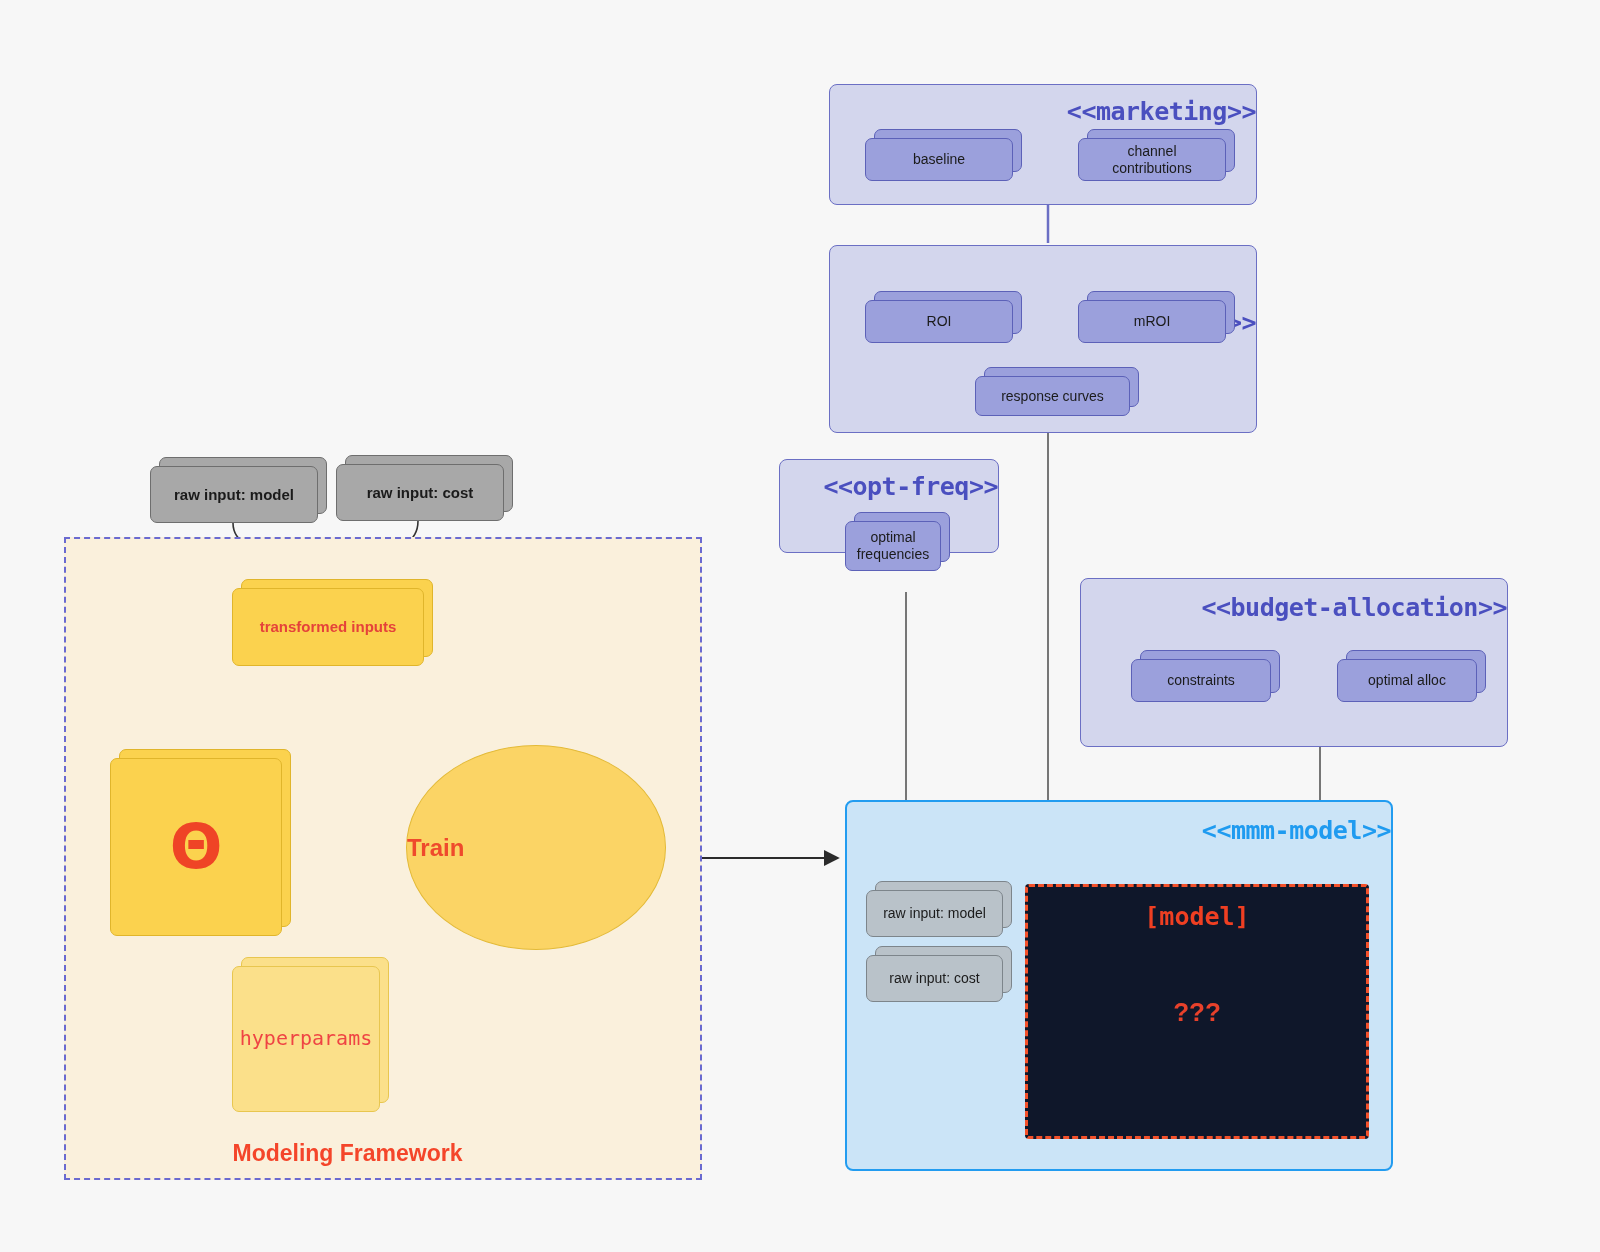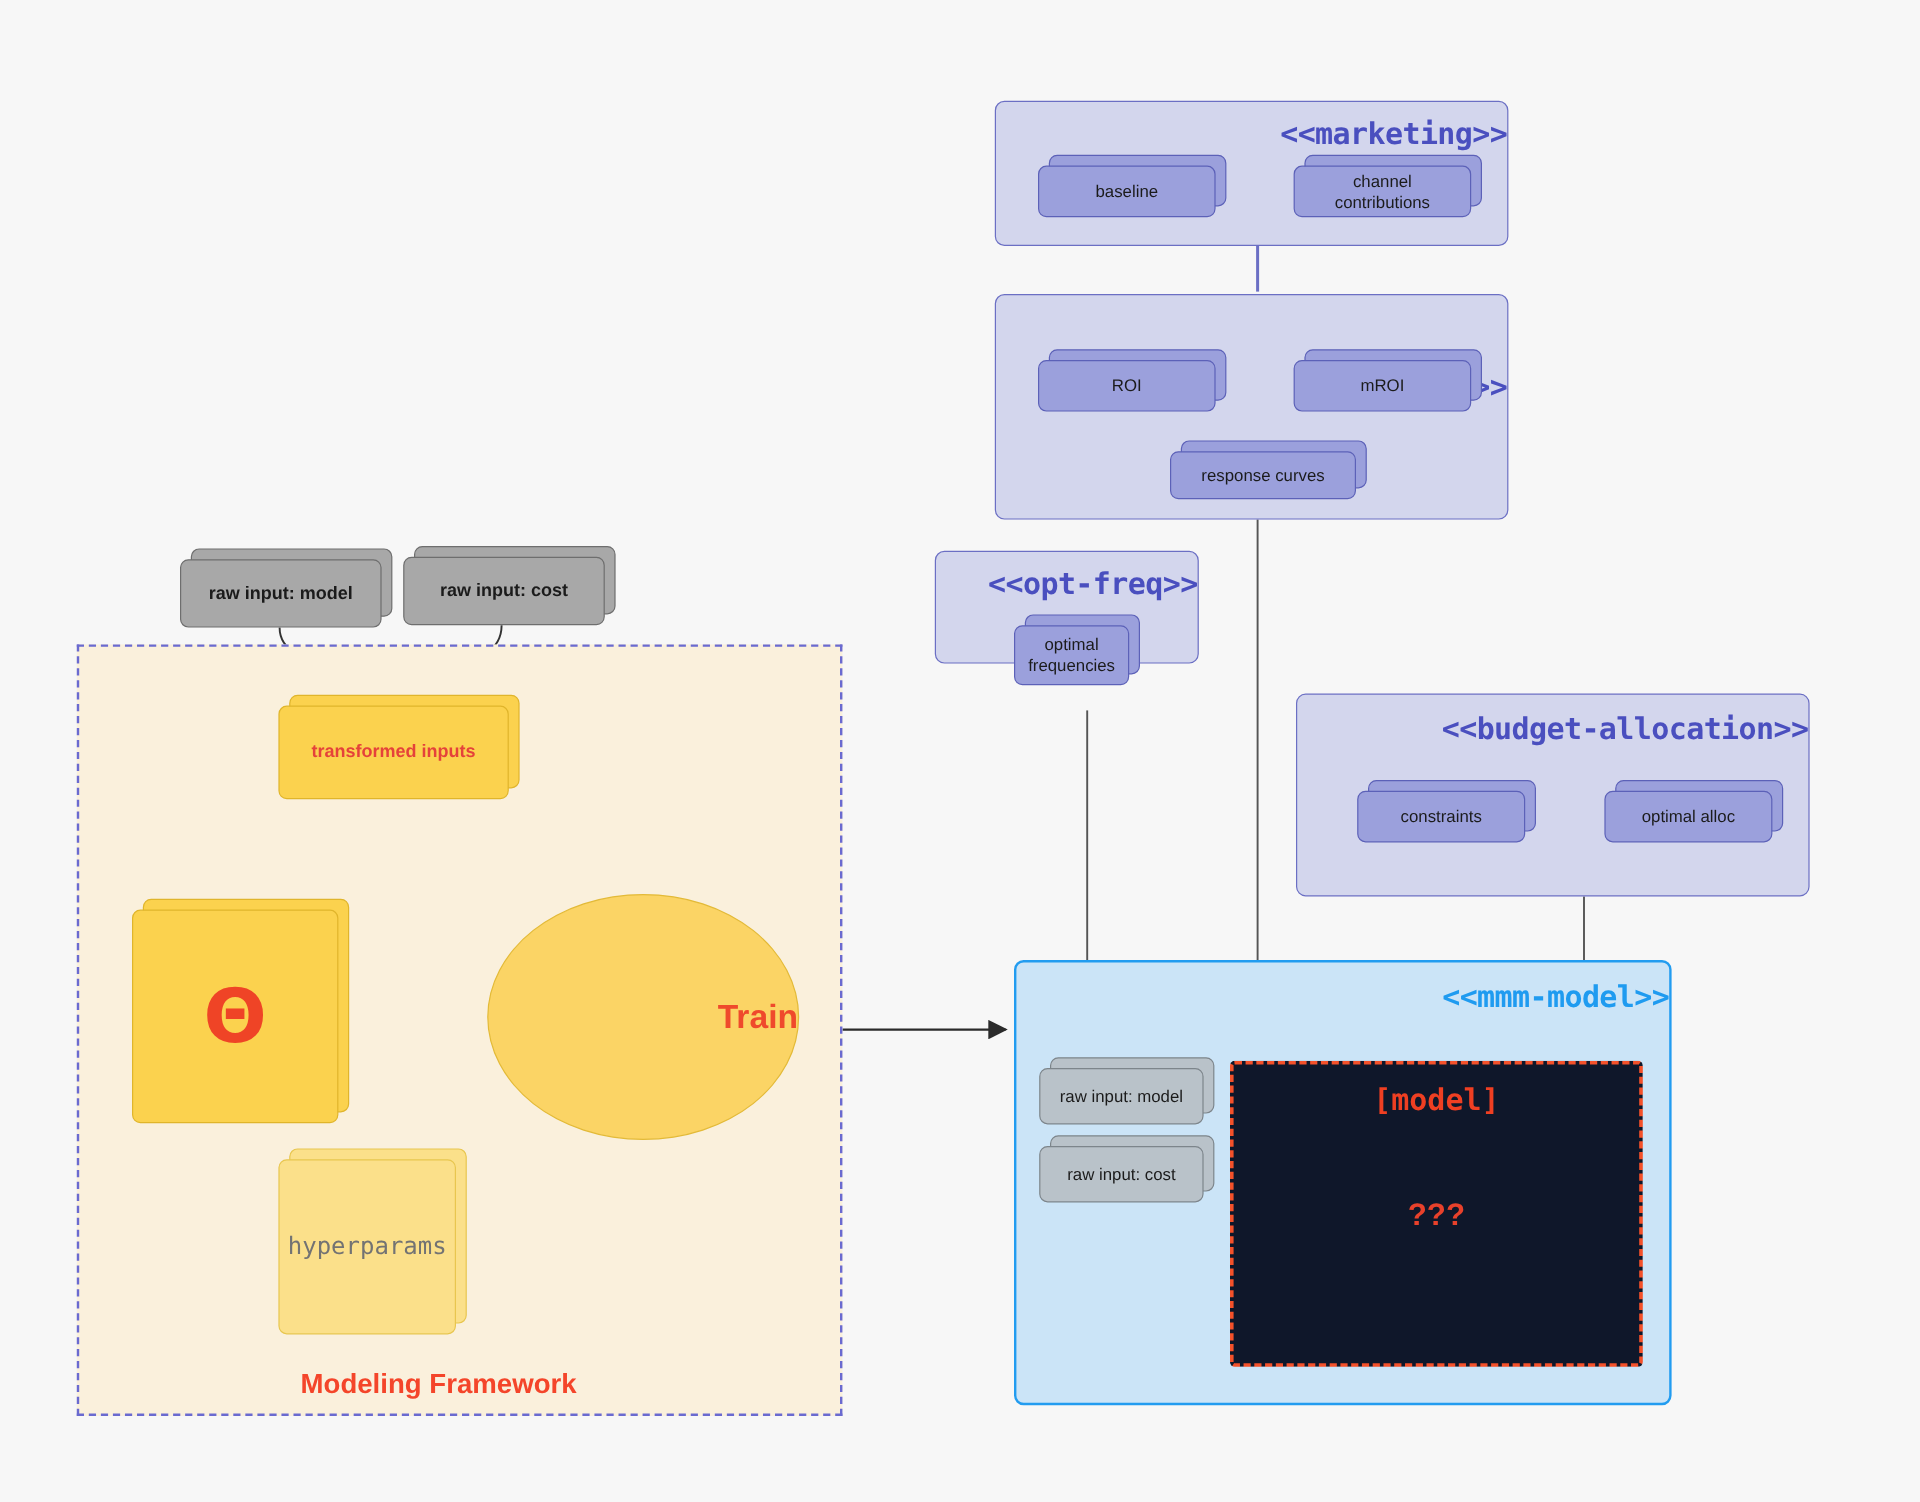--- a/index.html
+++ b/index.html
@@ -160,43 +160,43 @@
 
   
   .ellipse {
     position: absolute;
     box-sizing: border-box;
     background: #fbd465;
     border: 1.8px solid #e3ba38;
     border-radius: 50%;
     display: flex;
     align-items: center;
-    justify-content: flex-end;
-    font-size: 28px;
+    justify-content: flex-start;
+    font-size: 24px;
     font-weight: bold;
     color: #ef4a2c;
   }
 
   
   .theta-glyph {
     font-family: "DejaVu Sans", sans-serif;
     font-size: 62px;
     font-weight: bold;
     color: #ef4426;
     line-height: 1;
   }
 
   
   .txt-red-sans {
     color: #e5423a;
     font-size: 15px;
     font-weight: bold;
   }
   .txt-red-mono {
-    color: #737373;
+    color: #ef4444;
     font-size: 20px;
     font-family: "DejaVu Sans Mono", "Liberation Mono", monospace;
   }
 
   
   .model-box {
     position: absolute;
     box-sizing: border-box;
     background: #0f172a;
     border: 3px dashed #f4512a;
@@ -265,21 +265,21 @@
     <line x1="1018" y1="159" x2="1074" y2="159" stroke="#5c61b8" stroke-width="1.6" marker-start="url(#arr-purple-s)" marker-end="url(#arr-purple-e)"></line>
 
     <line x1="1018" y1="321" x2="1074" y2="321" stroke="#5c61b8" stroke-width="1.6" marker-start="url(#arr-purple-s)" marker-end="url(#arr-purple-e)"></line>
 
     <line x1="1276" y1="680" x2="1333" y2="680" stroke="#5c61b8" stroke-width="1.6" marker-start="url(#arr-purple-s)" marker-end="url(#arr-purple-e)"></line>
   </svg>
 
   <div class="framework" style="left:64px; top:537px; width:638px; height:643px;">
   </div>
 
-  <div class="framework-label" style="left:64px; top:1140px; width:567px;padding-left:18px;">Modeling Framework</div>
+  <div class="framework-label" style="left:64px; top:1140px; width:567px;">Modeling Framework</div>
 
   <div class="node n-gray" style="left:150px; top:466px; width:168px; height:57px;">
     <div class="stack-back"></div>
     <div class="stack-front"></div>
     <div class="node-label">raw input: model</div>
   </div>
 
   <div class="node n-gray" style="left:336px; top:464px; width:168px; height:57px;">
     <div class="stack-back"></div>
     <div class="stack-front"></div>

